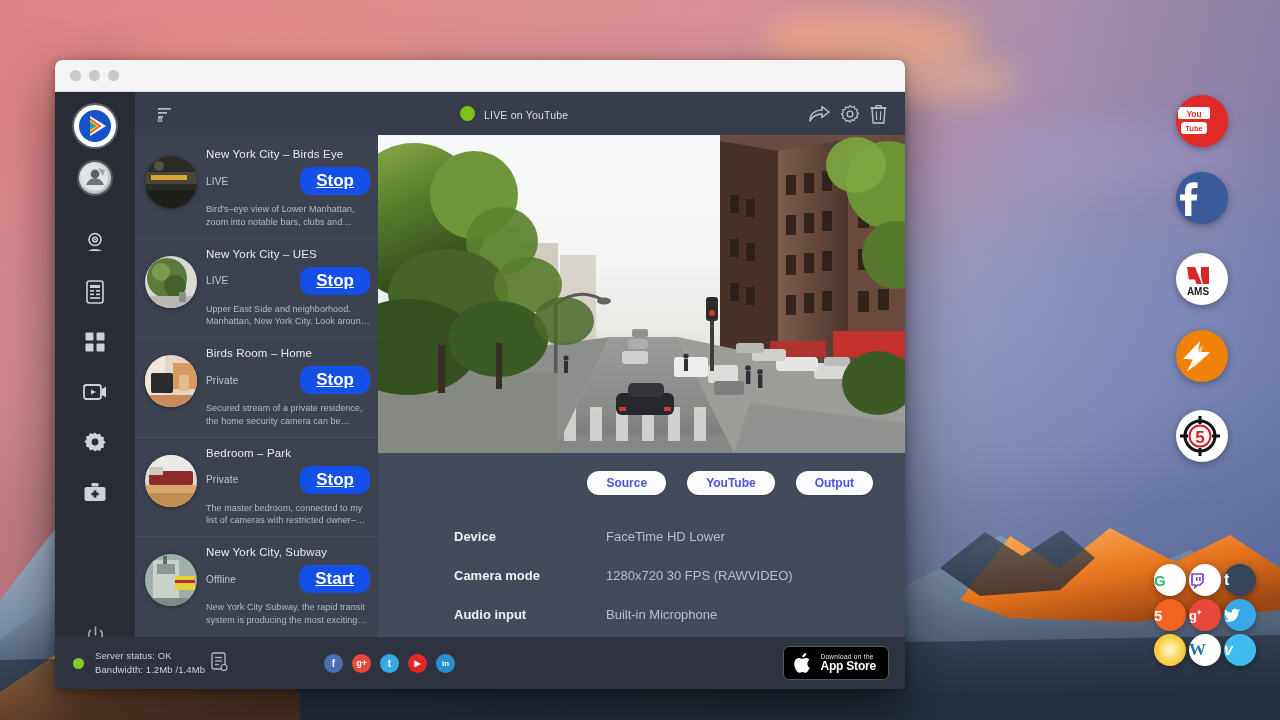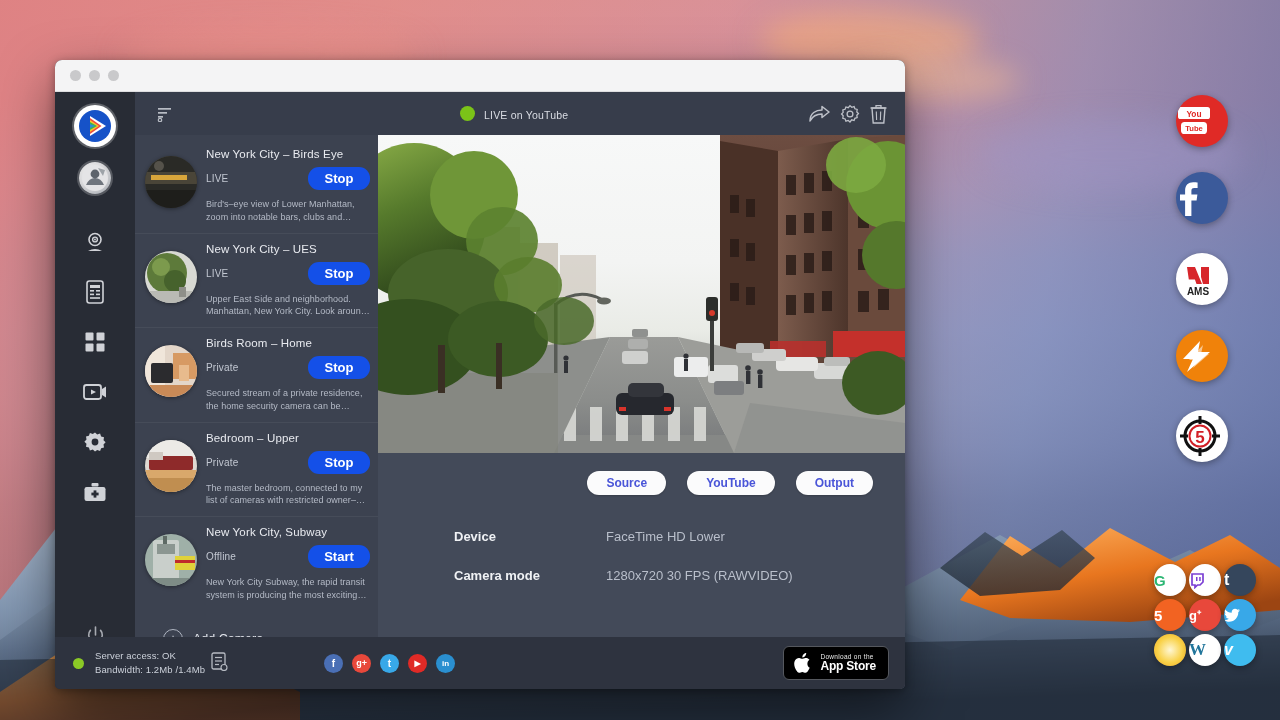--- a/index.html
+++ b/index.html
@@ -85,22 +85,22 @@
   }
   .camtext { flex: 1; min-width: 0; }
   .camtitle {
     color: #e8eaef; font-size: 11.5px; letter-spacing: .15px; margin-bottom: 7px;
     white-space: nowrap; overflow: hidden; text-overflow: ellipsis;
   }
   .camstatline { display: flex; align-items: center; justify-content: space-between; margin-bottom: 8px; }
   .camstat { color: #c3c8d2; font-size: 10px; letter-spacing: .2px; }
   .actbtn {
     background: #1450e8; color: #fff; border: none; border-radius: 11px;
-    font-size: 13px; font-weight: bold; padding: 4px 16px; cursor: pointer;
-    font-family: "Liberation Sans", sans-serif; min-width: 62px;
+    font-size: 17px; font-weight: bold; padding: 4px 16px; cursor: pointer;
+    font-family: "Liberation Sans", sans-serif; min-width: 62px; text-decoration: underline;
   }
   .camdesc {
     color: #b4bac6; font-size: 9px; line-height: 1.42; letter-spacing: .05px;
     display: -webkit-box; -webkit-line-clamp: 2; -webkit-box-orient: vertical; overflow: hidden;
   }
   #addcam {
     display: flex; align-items: center; gap: 10px; padding: 18px 0 0 28px; cursor: pointer;
   }
   .plus-circ {
     width: 20px; height: 20px; border-radius: 50%; border: 1px solid #aeb4c0;
@@ -431,21 +431,21 @@
               <svg width="52" height="52" viewBox="0 0 52 52">
                 <rect width="52" height="52" fill="#ded9d2"></rect>
                 <rect x="0" y="0" width="52" height="18" fill="#eceae6"></rect>
                 <rect x="4" y="16" width="44" height="14" rx="2" fill="#8e2a2a"></rect>
                 <rect x="4" y="12" width="14" height="8" fill="#cfc9c2"></rect>
                 <rect x="0" y="30" width="52" height="22" fill="#d9a86b"></rect>
                 <rect x="0" y="38" width="52" height="14" fill="#c08e50"></rect>
               </svg>
             </div>
             <div class="camtext">
-              <div class="camtitle">Bedroom – Upper</div>
+              <div class="camtitle">Bedroom – Park</div>
               <div class="camstatline">
                 <span class="camstat">Private</span>
                 <button class="actbtn">Stop</button>
               </div>
               <div class="camdesc">The master bedroom, connected to my list of cameras with restricted owner–only access. ...</div>
             </div>
           </div>
 
           <div class="camrow" style="border-bottom:none;">
             <div class="thumb">
@@ -661,28 +661,32 @@
 
         <div id="inforows">
           <div class="inforow">
             <span class="infolabel">Device</span>
             <span class="infoval">FaceTime HD Lower</span>
           </div>
           <div class="inforow">
             <span class="infolabel">Camera mode</span>
             <span class="infoval">1280x720 30 FPS (RAWVIDEO)</span>
           </div>
+          <div class="inforow">
+            <span class="infolabel">Audio input</span>
+            <span class="infoval">Built-in Microphone</span>
+          </div>
         </div>
       </div>
     </div>
 
     <div id="statusbar">
       <span class="sdot"></span>
       <div id="statustext">
-        <div>Server access: OK</div>
+        <div>Server status: OK</div>
         <div>Bandwidth: 1.2Mb /1.4Mb</div>
       </div>
       <span class="doc-ic">
         <svg width="17" height="19" viewBox="0 0 17 19">
           <rect x="1" y="1" width="13" height="16" rx="1.6" fill="none" stroke="#cfd3da" stroke-width="1.3"></rect>
           <line x1="4" y1="5.5" x2="11" y2="5.5" stroke="#cfd3da" stroke-width="1.2"></line>
           <line x1="4" y1="9" x2="11" y2="9" stroke="#cfd3da" stroke-width="1.2"></line>
           <line x1="4" y1="12.5" x2="8" y2="12.5" stroke="#cfd3da" stroke-width="1.2"></line>
           <circle cx="13" cy="15.5" r="3" fill="#2e333f" stroke="#cfd3da" stroke-width="1.1"></circle>
         </svg>

